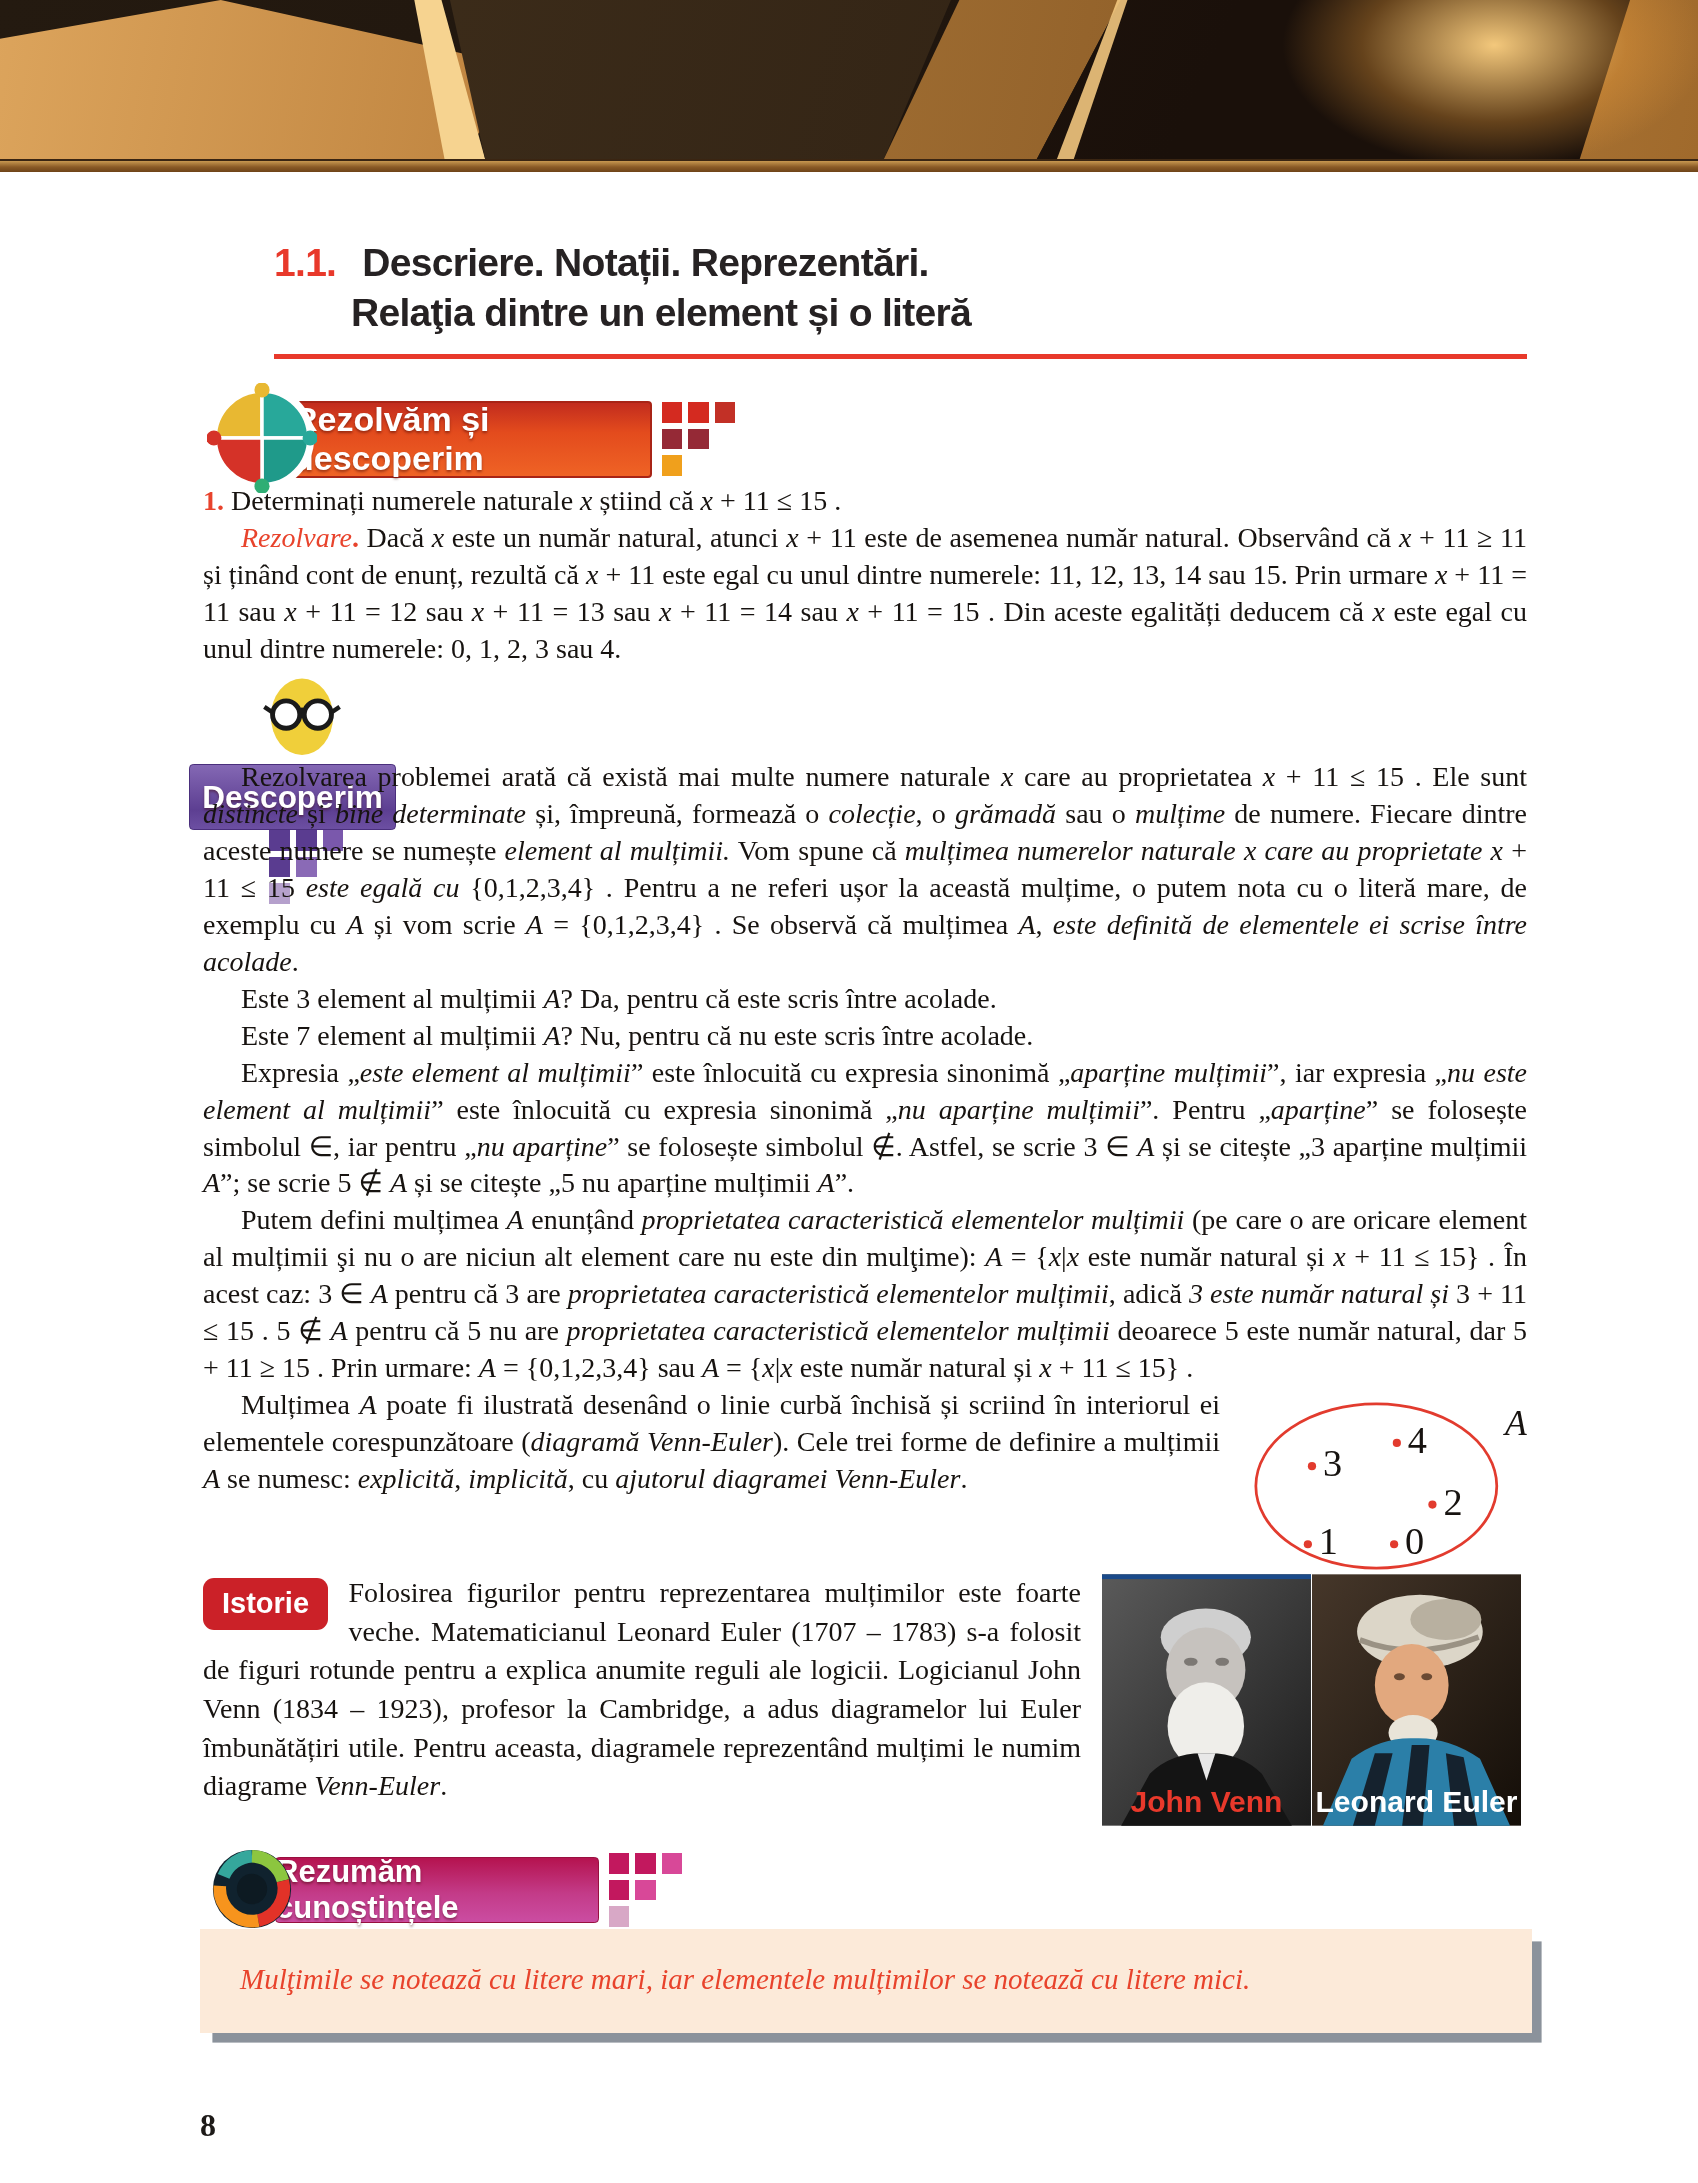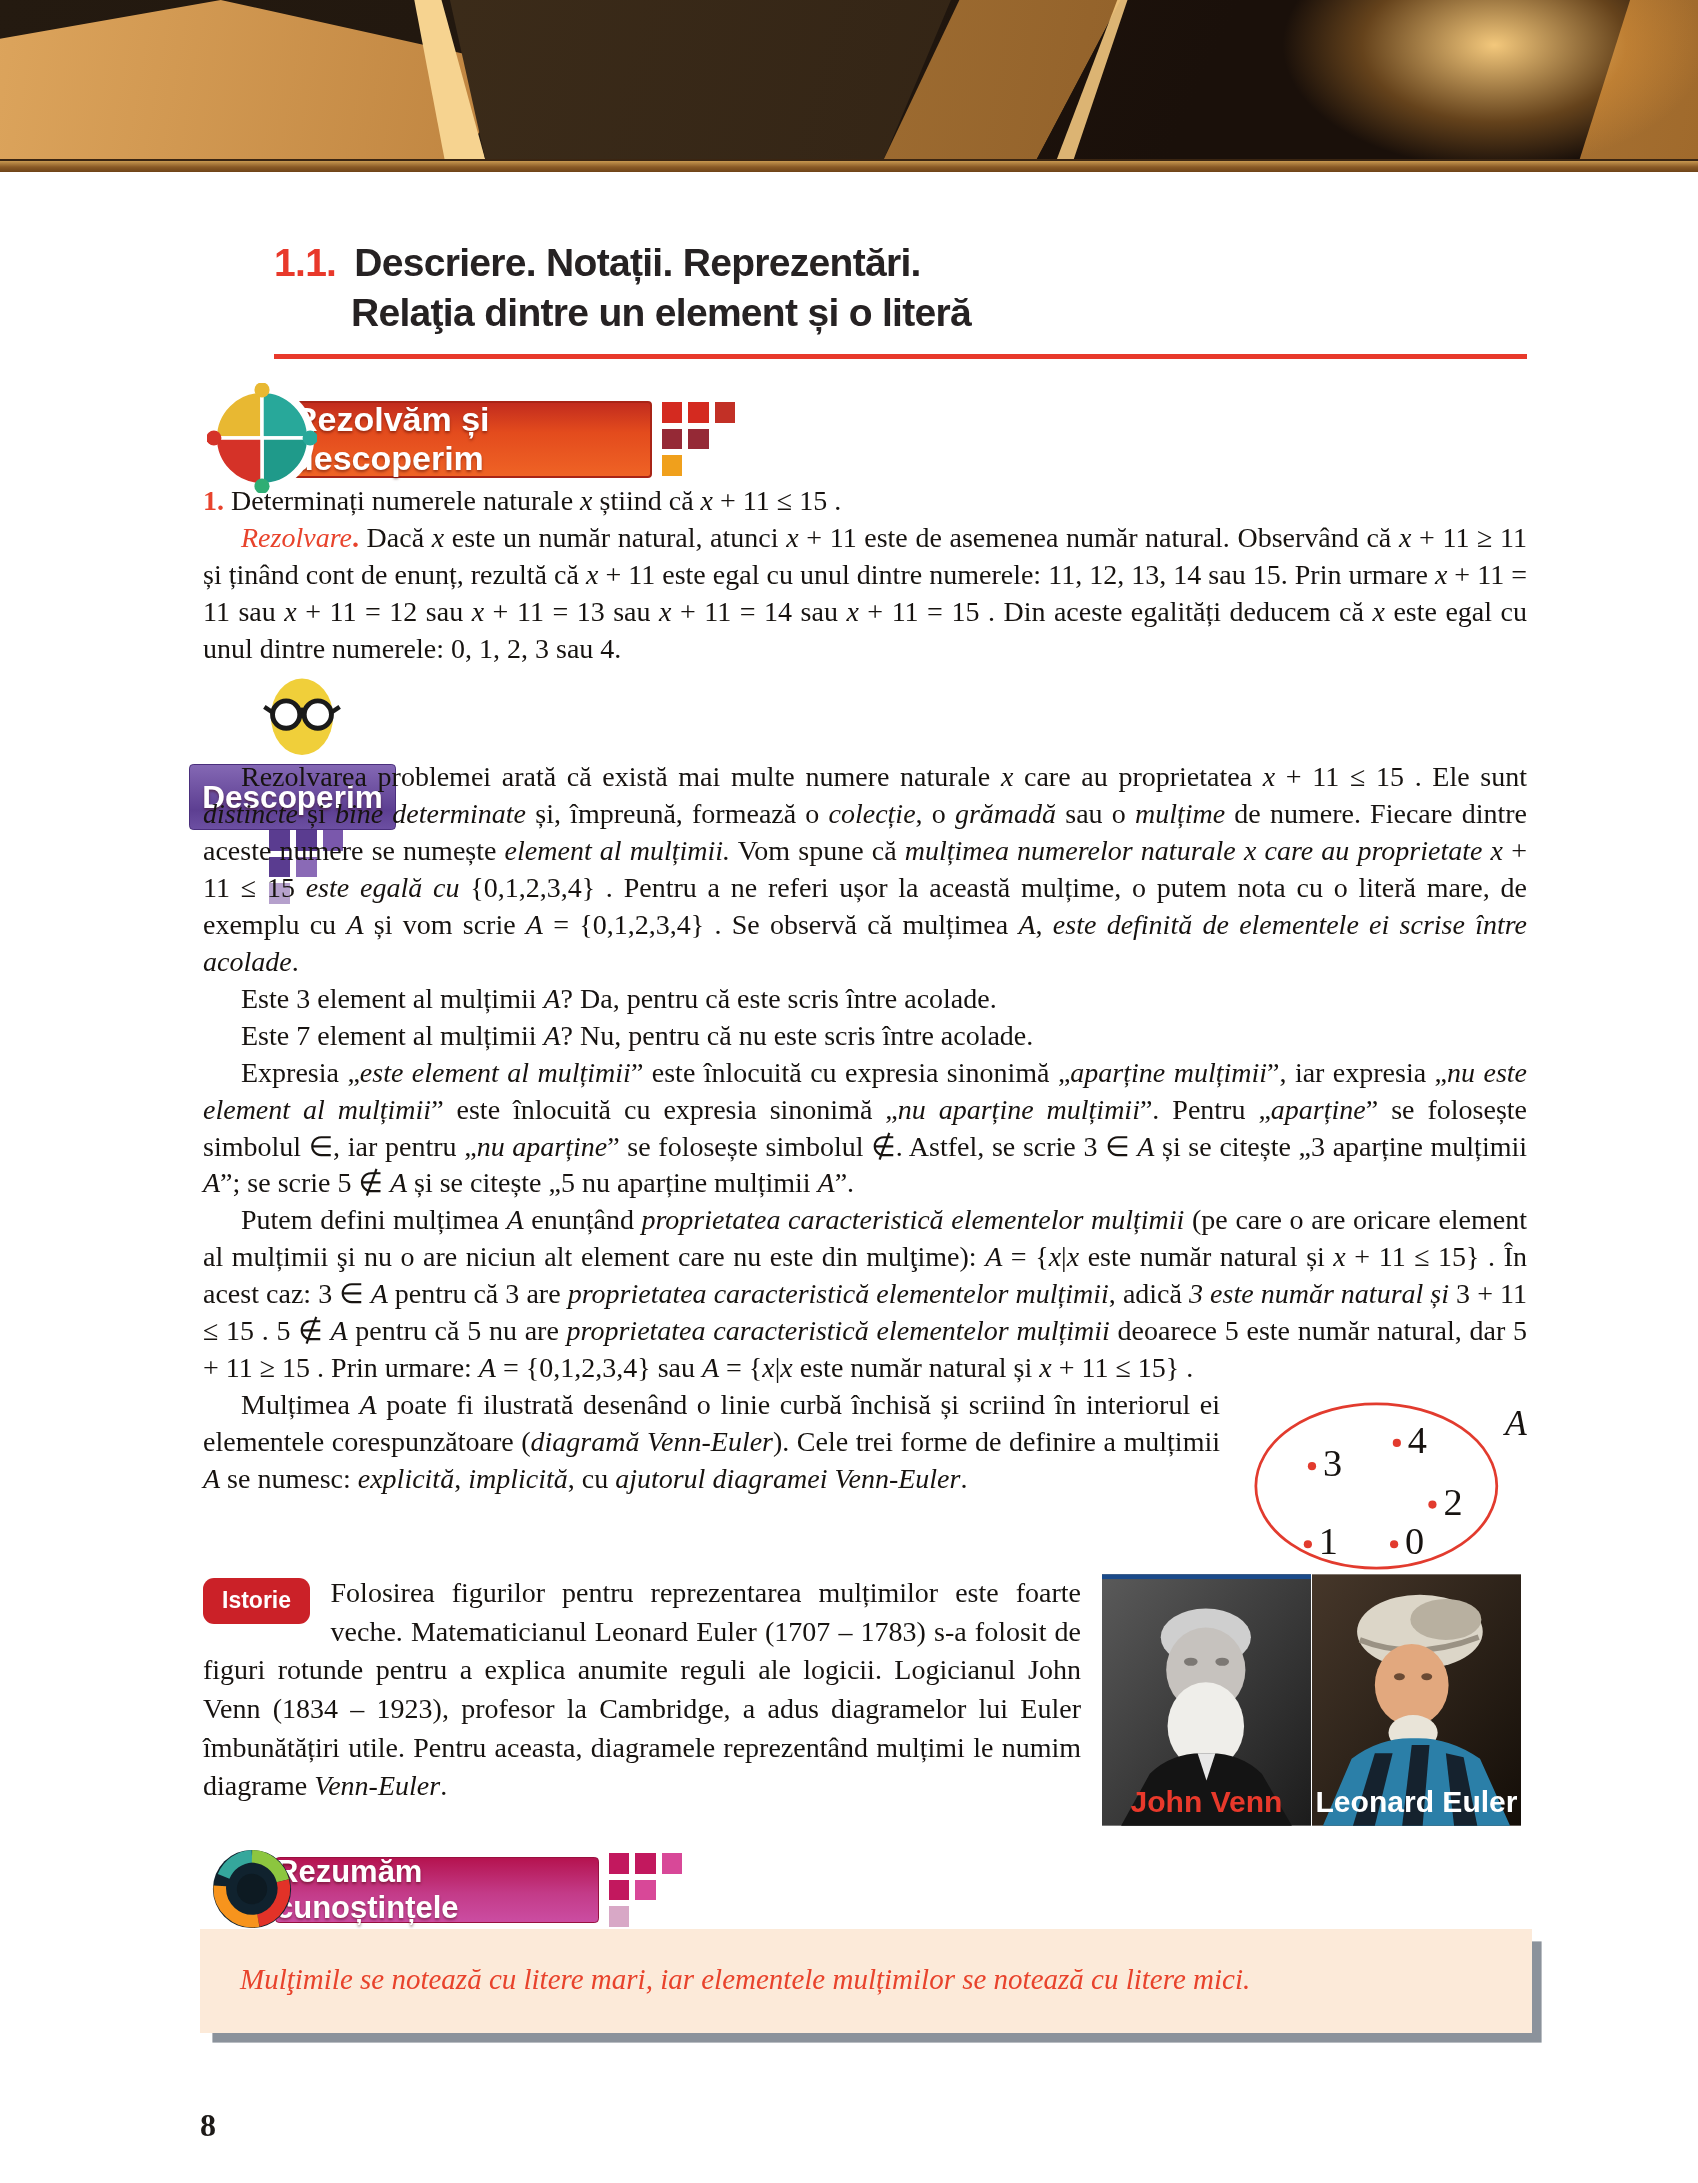--- a/index.html
+++ b/index.html
@@ -19,21 +19,21 @@
   .cube-e{background:linear-gradient(100deg,#e8b066,#a06a2c);clip-path:polygon(96% 0,100% 0,100% 100%,93% 100%);}
   .glow{position:absolute;inset:0;background:radial-gradient(ellipse 294px 171px at 88% 28%,rgba(255,210,130,.95),rgba(240,160,60,.35) 45%,transparent 72%);}
   .edge2{position:absolute;inset:0;background:#f2c77e;clip-path:polygon(62.2% 100%,65.8% 0,66.4% 0,63.2% 100%);opacity:.9;}
   #header .strip{position:absolute;bottom:0;left:0;width:100%;height:11px;
                  background:linear-gradient(180deg,#c89850 0%,#8a5a26 55%,#6e4318 100%);border-top:2.1px solid #3a2512;}
 
   
   #title-block{position:absolute;left:274px;top:238px;width:1256px;}
   .title-line{font-family:"Liberation Sans",sans-serif;font-weight:700;font-size:39px;line-height:1.28;
               color:#262223;letter-spacing:-0.7px;}
-  .title-num{color:#e8392b;margin-right:18px;}
+  .title-num{color:#e8392b;margin-right:26px;}
   .title-line2{padding-left:77px;}
   .title-rule{margin-top:16.4px;height:4.8px;background:#e8392b;width:1253px;}
 
   
   .banner{position:absolute;display:flex;align-items:center;}
   .banner-bar{display:flex;align-items:center;justify-content:center;border-radius:4.1px;
               font-family:"Liberation Sans",sans-serif;font-weight:700;color:#fff;
               text-shadow:0 2.1px 2.7px rgba(60,0,0,.45);}
   #banner-solve{left:207px;top:383px;}
   #banner-solve .banner-bar{width:357px;height:73px;font-size:34px;
@@ -84,21 +84,21 @@
   #venn-svg{flex:none;margin-top:2.7px;}
   #venn-svg .vellipse{fill:none;stroke:#e23b2e;stroke-width:4;}
   #venn-svg .vdot{fill:#e23b2e;}
   #venn-svg .vnum{font-family:"Liberation Serif",serif;font-size:56px;fill:#171310;}
   #venn-svg .vlabel{font-family:"Liberation Serif",serif;font-style:italic;font-size:52px;fill:#171310;}
 
   
   #history{position:absolute;left:203px;top:1574px;width:1324px;display:flex;gap:20.5px;}
   .hist-text{width:878px;flex:none;font-size:28px;line-height:1.38;text-align:justify;}
   .badge{float:left;background:#cb2128;color:#fff;font-family:"Liberation Sans",sans-serif;
-         font-weight:700;font-size:23px;line-height:1;padding:11px 19px 12.3px;border-radius:11px;
+         font-weight:700;font-size:29px;line-height:1;padding:11px 19px 12.3px;border-radius:11px;
          margin:4.1px 20.5px 6.8px 0;}
   .figures{display:flex;gap:1px;margin-top:0;}
   .figure{flex:none;}
 
   
   #summary-box{position:absolute;left:200px;top:1929px;width:1332px;box-sizing:border-box;
                background:#fcead9;padding:29px 40px 31.5px;box-shadow:11px 11px 0 -1.4px #8b929b;
                font-size:29px;line-height:1.5;}
   #summary-box p{margin:0 0 20.5px;}
   #summary-box p:last-child{margin-bottom:0;font-family:Liberation Serif, serif;}

